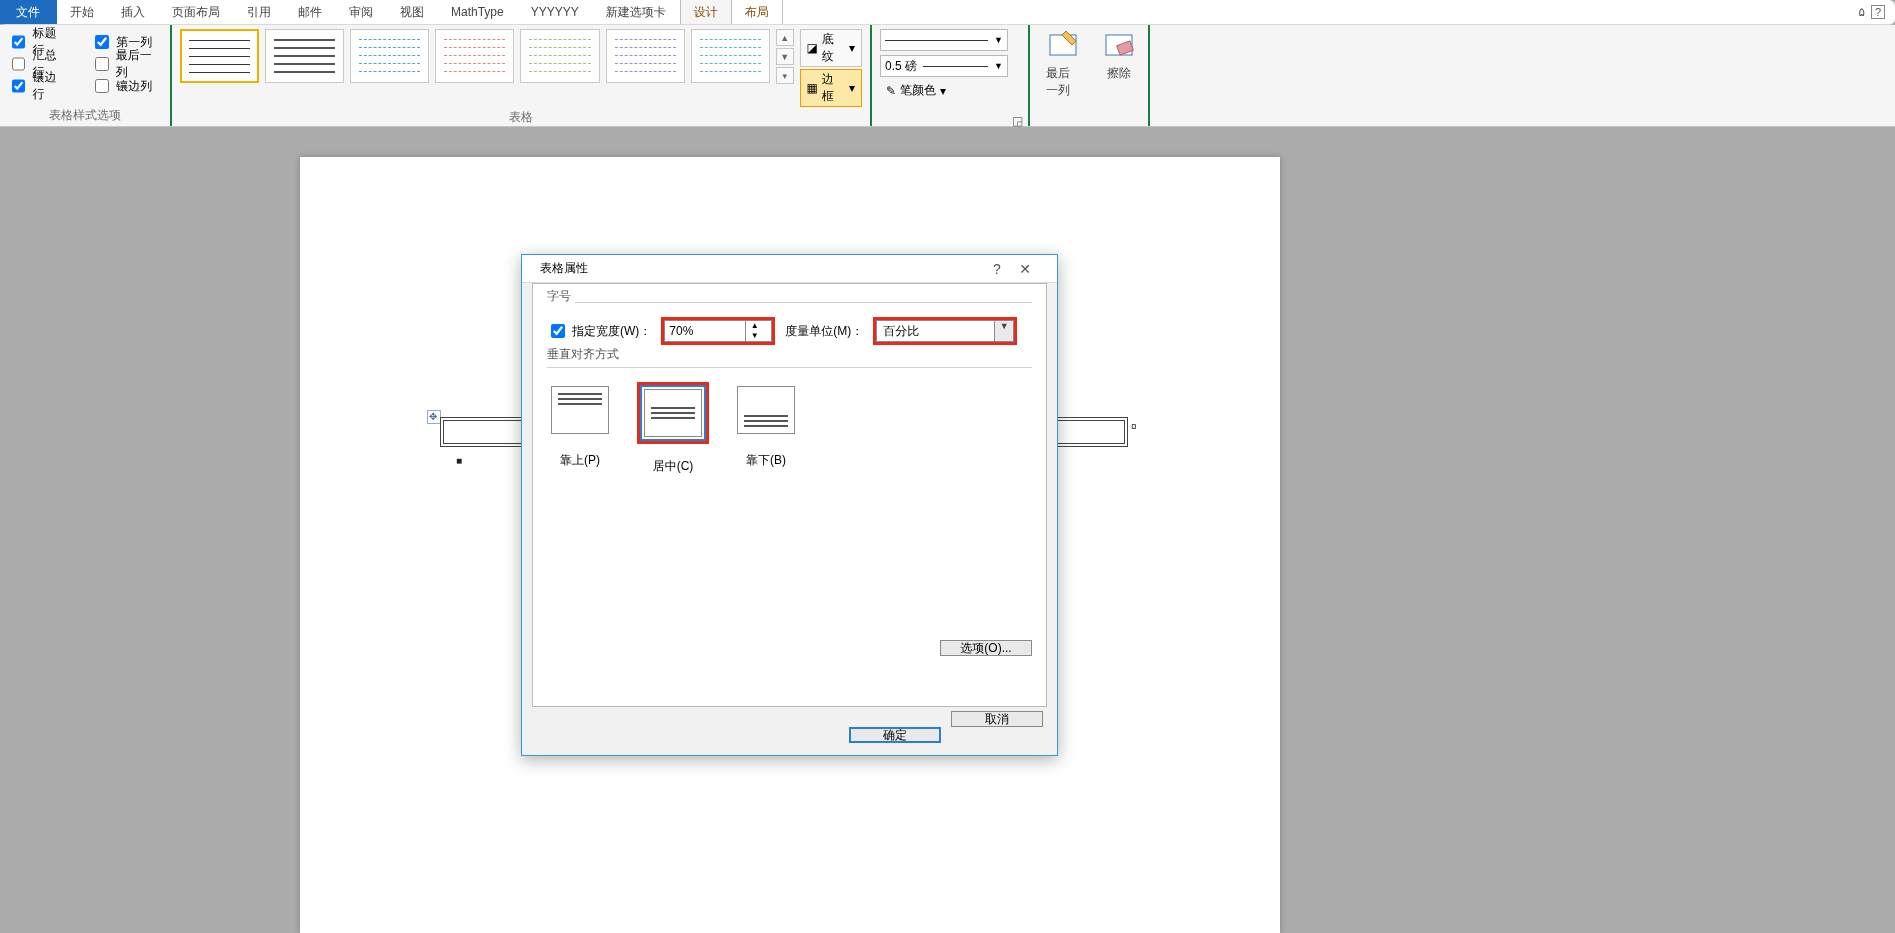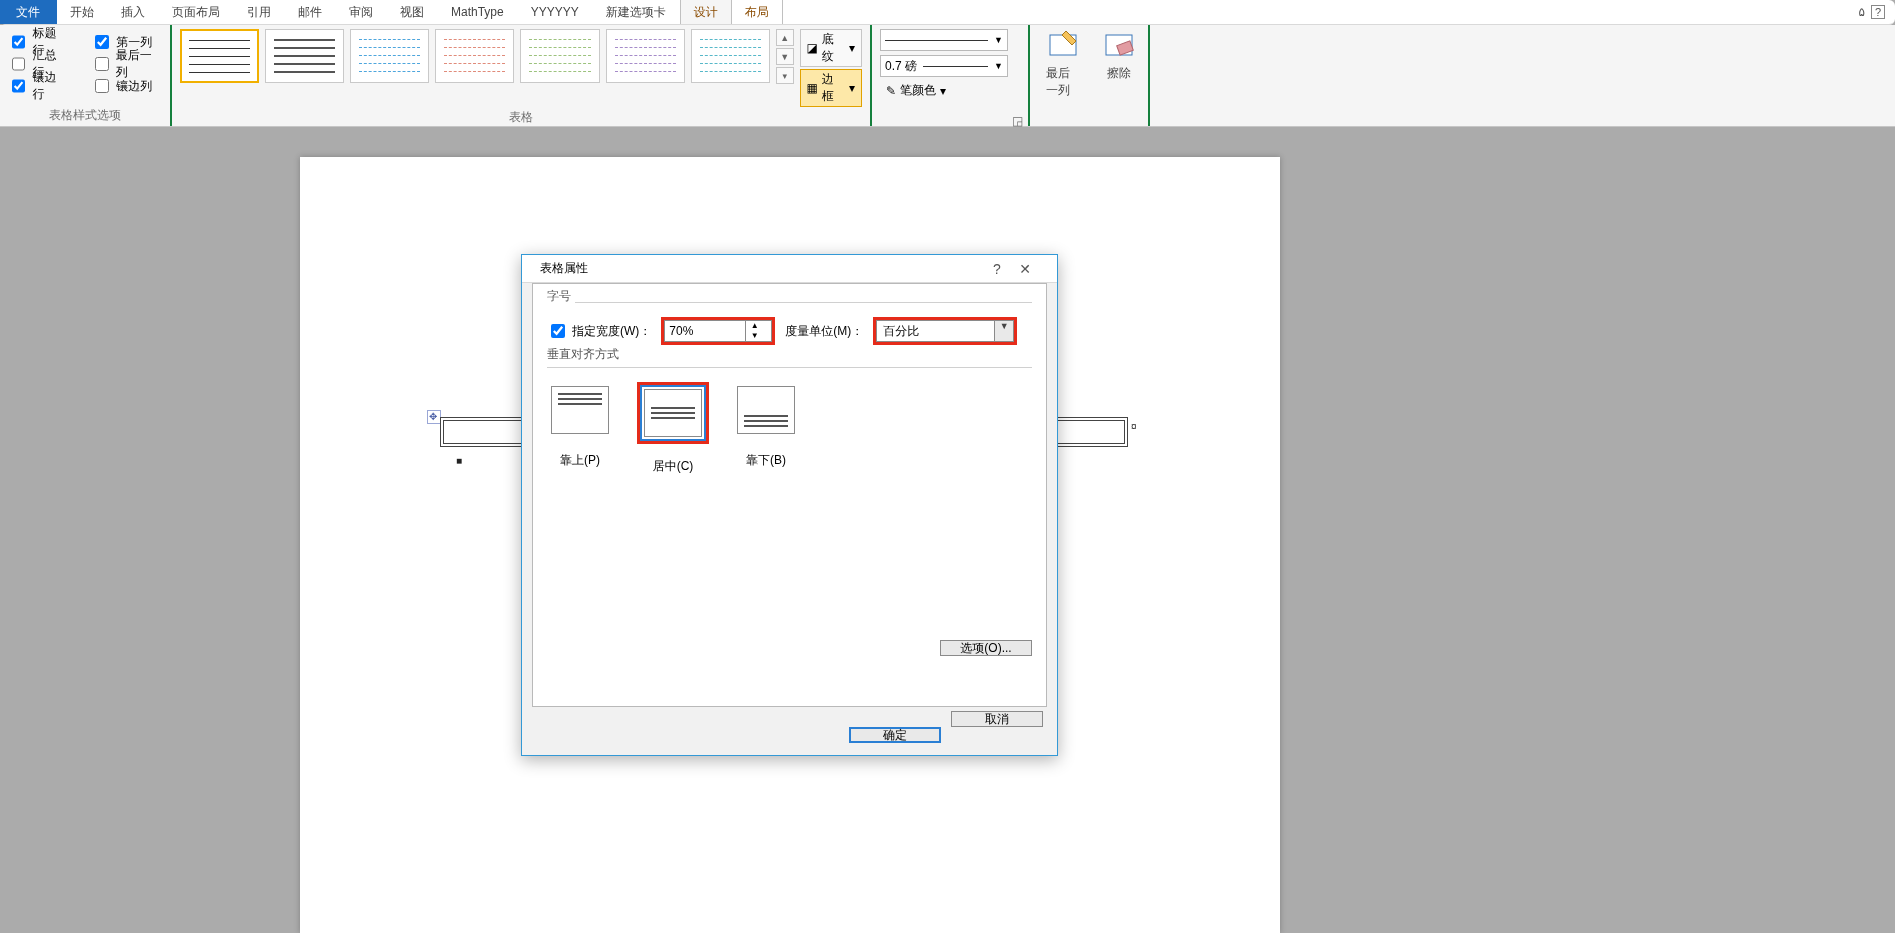--- a/index.html
+++ b/index.html
@@ -208,21 +208,21 @@
     <div class="label">表格</div>
   </div>
 
   <div class="ribgroup" style="width:158px;">
     <div class="body" style="flex-direction:column;gap:4px;">
       <div class="weightbox">
           <div class="line"></div>
           <span style="font-size:9px;">▼</span>
         </div>
       <div class="weightbox">
-          <span>0.7 磅</span>
+          <span>0.5 磅</span>
           <div class="line" style="height:1px;"></div>
           <span style="font-size:9px;">▼</span>
         </div>
       <div class="bbtn" style="border:none;background:transparent;">
           <span>✎</span>
           <span>笔颜色</span>
           <span> ▾</span>
         </div>
     </div>
     <div class="label">&nbsp;<span class="launcher">◲</span></div>

